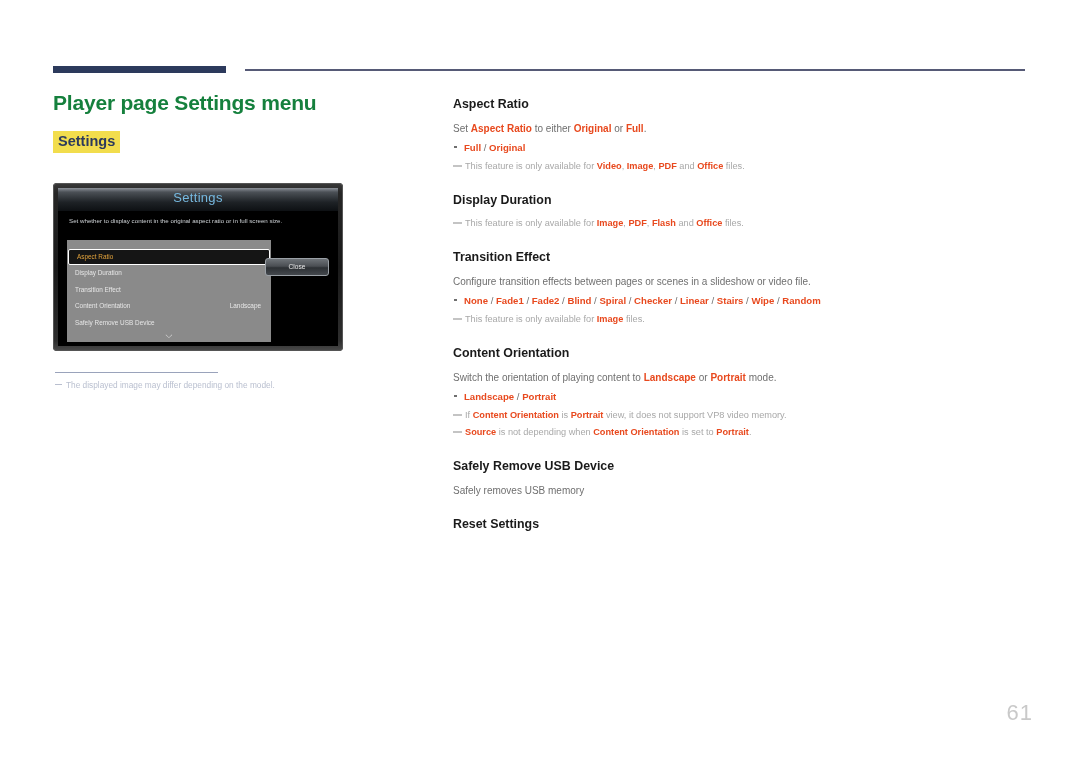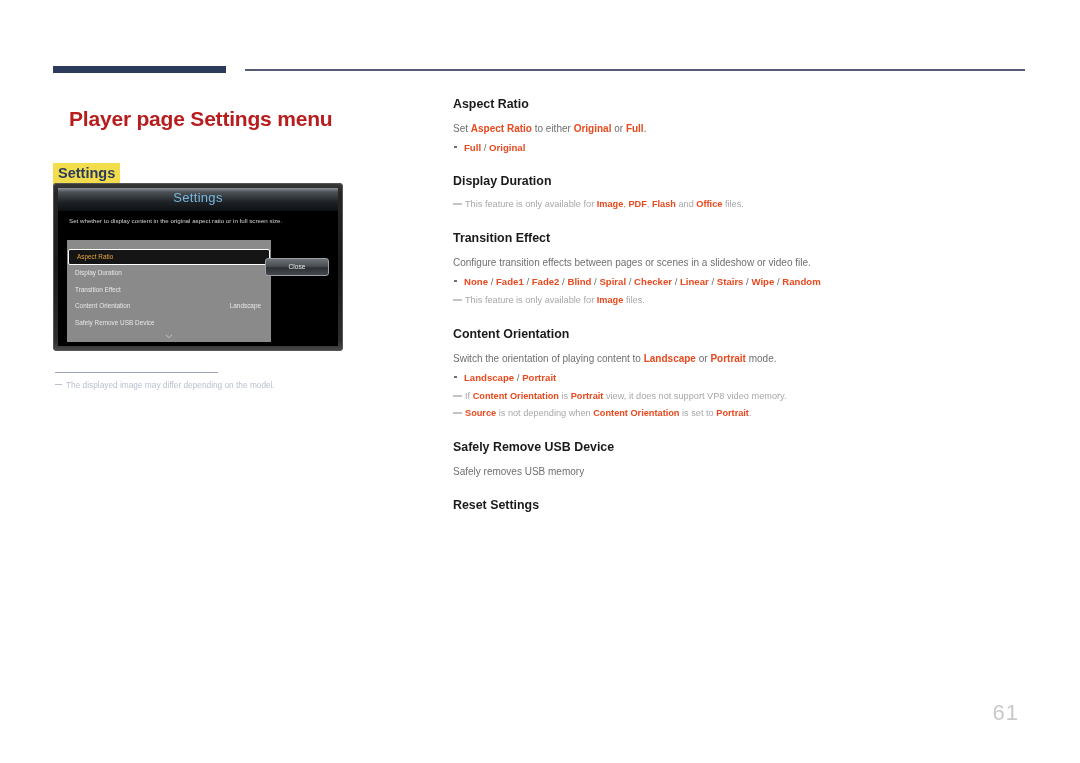--- a/index.html
+++ b/index.html
@@ -37,23 +37,23 @@
   
   .left-col {
     position: absolute;
     left: 53px;
     top: 90px;
     width: 360px;
   }
   .page-title {
     font-size: 21px;
     font-weight: bold;
-    color: #b91c1c;
+    color: #15803d;
     letter-spacing: -0.2px;
-    margin: 16px;
+    margin: 0;
     line-height: 1.2;
   }
   .settings-tag {
     display: inline-block;
     margin-top: 16px;
     background: #f2dd4d;
     color: #2c3a5c;
     font-size: 14.5px;
     font-weight: bold;
     padding: 2px 5px 3px 5px;
@@ -242,21 +242,21 @@
     width: 9px;
     height: 2px;
     background: #c4c4c4;
   }
   .o  { color: #e8491e; font-weight: bold; }
   .sep { color: #6f6f6f; font-weight: normal; }
 
   
   .page-num {
     position: absolute;
-    right: 61px;
+    right: 47px;
     top: 700px;
     font-size: 22px;
     color: #c9c9c9;
     letter-spacing: 1px;
   }
 </style>
 </head>
 <body>
 
 <div class="rule-thick"></div>
@@ -290,20 +290,21 @@
 <div class="fn-rule"></div>
 <div class="fn-text">
   <span class="fn-dash"></span><span>The displayed image may differ depending on the model.</span>
 </div>
 
 <div class="right-col" id="right-col">
     <div class="sec">
       <div class="sec-title">Aspect Ratio</div>
       <div class="body-line"><span><span>Set </span><span class="o">Aspect Ratio</span><span> to either </span><span class="o">Original</span><span> or </span><span class="o">Full</span><span>.</span></span></div>
       <div class="bullet-line"><span class="dot"></span><span class="opts"><span class="o">Full</span><span class="sep"> / </span><span class="o">Original</span></span></div>
+      <div class="note-line"><span class="ndash"></span><span><span>This feature is only available for </span><span class="o">Video</span><span>, </span><span class="o">Image</span><span>, </span><span class="o">PDF</span><span> and </span><span class="o">Office</span><span> files.</span></span></div>
     </div>
     <div class="sec">
       <div class="sec-title">Display Duration</div>
       <div class="note-line"><span class="ndash"></span><span><span>This feature is only available for </span><span class="o">Image</span><span>, </span><span class="o">PDF</span><span>, </span><span class="o">Flash</span><span> and </span><span class="o">Office</span><span> files.</span></span></div>
     </div>
     <div class="sec">
       <div class="sec-title">Transition Effect</div>
       <div class="body-line"><span><span>Configure transition effects between pages or scenes in a slideshow or video file.</span></span></div>
       <div class="bullet-line"><span class="dot"></span><span class="opts"><span class="o">None</span><span class="sep"> / </span><span class="o">Fade1</span><span class="sep"> / </span><span class="o">Fade2</span><span class="sep"> / </span><span class="o">Blind</span><span class="sep"> / </span><span class="o">Spiral</span><span class="sep"> / </span><span class="o">Checker</span><span class="sep"> / </span><span class="o">Linear</span><span class="sep"> / </span><span class="o">Stairs</span><span class="sep"> / </span><span class="o">Wipe</span><span class="sep"> / </span><span class="o">Random</span></span></div>
       <div class="note-line"><span class="ndash"></span><span><span>This feature is only available for </span><span class="o">Image</span><span> files.</span></span></div>

